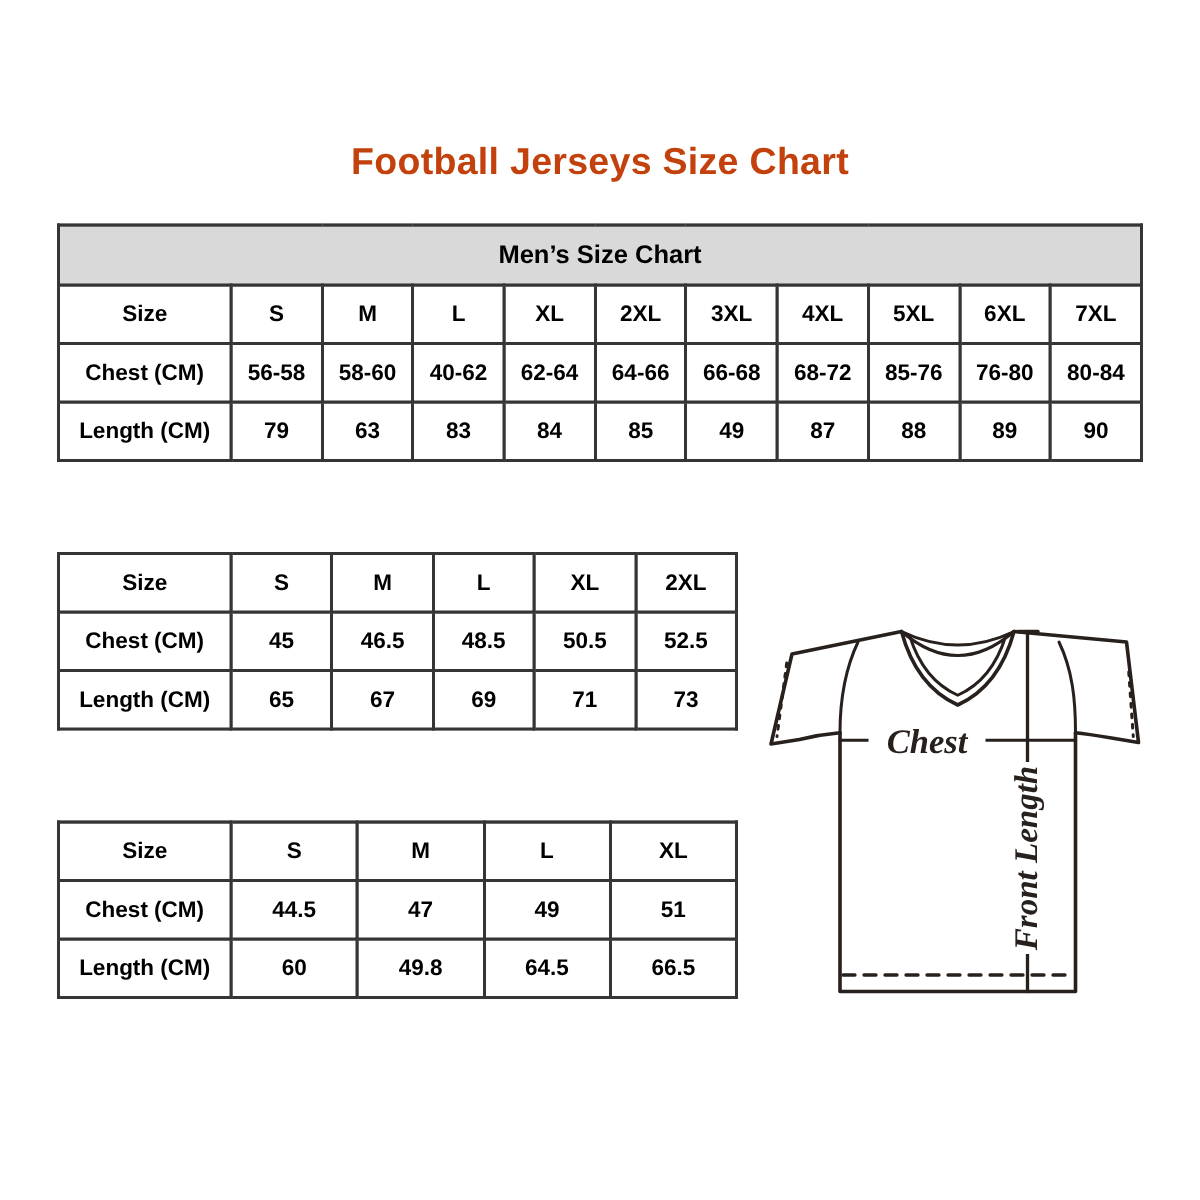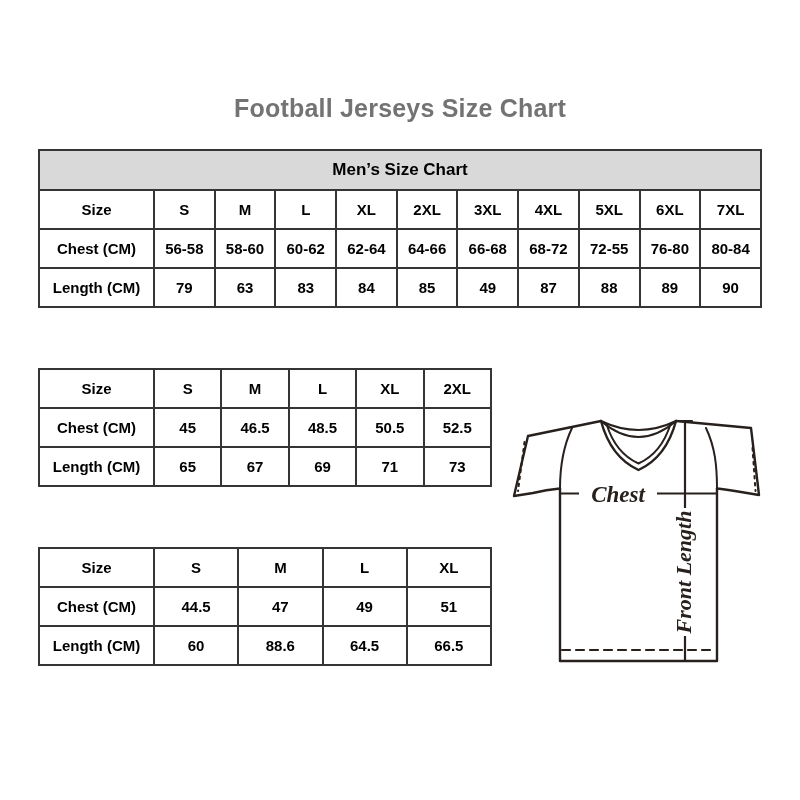--- a/index.html
+++ b/index.html
@@ -6,21 +6,21 @@
   body {
     width:800px; height:800px; background:#ffffff;
     font-family:"Liberation Sans", sans-serif;
     position:relative; overflow:hidden; color:#000;
   }
   .page { position:absolute; inset:0; }
 
   .title {
     position:absolute; top:94px; left:0; width:800px;
     text-align:center; font-size:25px; font-weight:bold;
-    margin:0; letter-spacing:0.2px; color:#737373;
+    margin:0; letter-spacing:0.2px; color:#c2410c;
   }
 
   table.size-table {
     position:absolute; border-collapse:collapse; table-layout:fixed;
     background:#a3a3a3;
   }
   .size-table td {
     border:2px solid #353535;
     text-align:center; vertical-align:middle;
     font-weight:bold; font-size:15px; color:#000;
@@ -79,26 +79,26 @@
       <td>3XL</td>
       <td>4XL</td>
       <td>5XL</td>
       <td>6XL</td>
       <td>7XL</td>
     </tr>
     <tr>
       <td>Chest (CM)</td>
       <td>56-58</td>
       <td>58-60</td>
-      <td>60-62</td>
+      <td>40-62</td>
       <td>62-64</td>
       <td>64-66</td>
       <td>66-68</td>
       <td>68-72</td>
-      <td>72-55</td>
+      <td>85-76</td>
       <td>76-80</td>
       <td>80-84</td>
     </tr>
     <tr>
       <td>Length (CM)</td>
       <td>79</td>
       <td>63</td>
       <td>83</td>
       <td>84</td>
       <td>85</td>
@@ -167,21 +167,21 @@
     <tr>
       <td>Chest (CM)</td>
       <td>44.5</td>
       <td>47</td>
       <td>49</td>
       <td>51</td>
     </tr>
     <tr>
       <td>Length (CM)</td>
       <td>60</td>
-      <td>88.6</td>
+      <td>49.8</td>
       <td>64.5</td>
       <td>66.5</td>
     </tr>
   </tbody>
     </table>
 
   <svg id="jersey" viewBox="0 0 266 292" xmlns="http://www.w3.org/2000/svg">
     <g fill="none" stroke="#27201c" stroke-width="2.4" stroke-linejoin="round" stroke-linecap="round">
 
       <path d="M99,21 L26,36 L12,96 L31,93 C41,90.5 50,89.2 58,88.5"></path>

